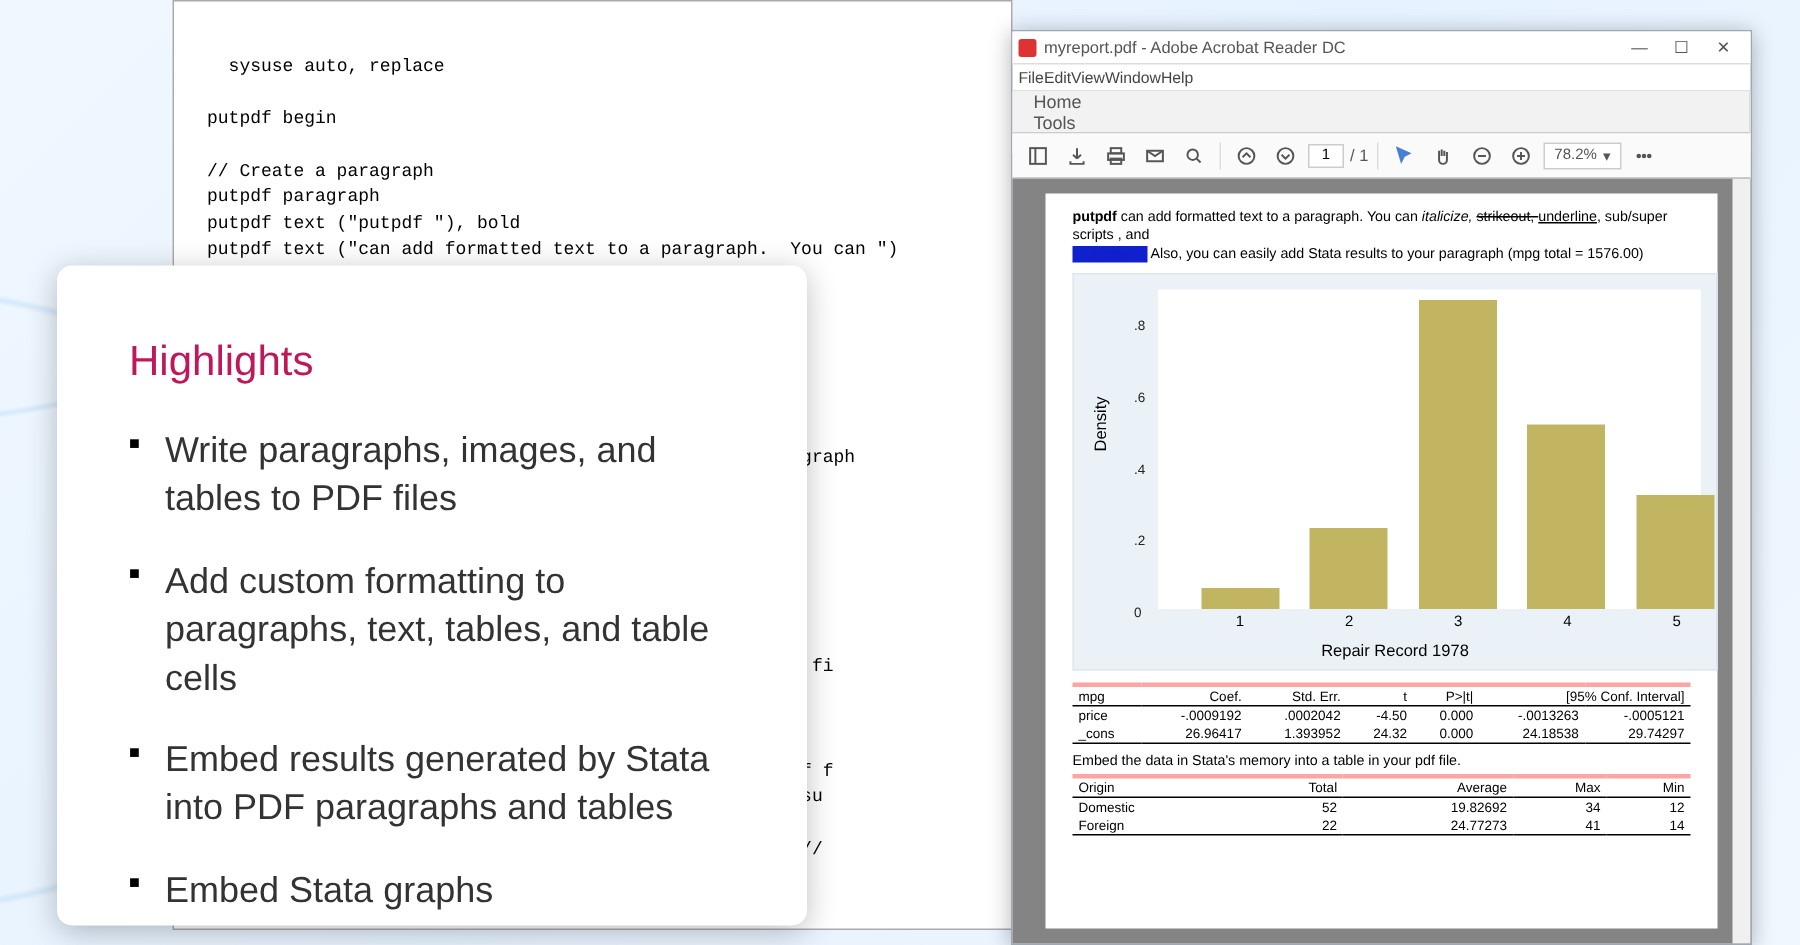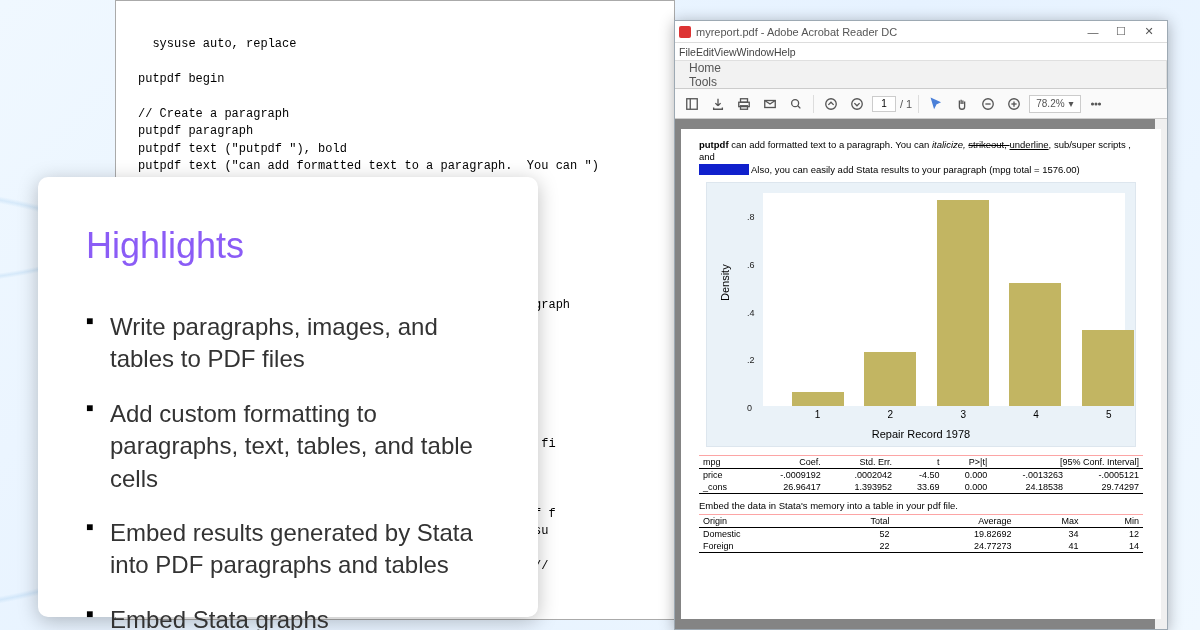--- a/index.html
+++ b/index.html
@@ -37,24 +37,24 @@
   .highlights {
     position: absolute;
     left: 38px; top: 177px;
     width: 500px; height: 440px;
     background: #fff;
     border-radius: 10px;
     box-shadow: 0 4px 20px rgba(0,0,0,0.25);
     padding: 48px 48px 30px 48px;
   }
   .highlights h1 {
-    font-size: 36px;
+    font-size: 28px;
     font-weight: 300;
-    color: #8b5cf6;
-    margin-bottom: 44px;
+    color: #be185d;
+    margin-bottom: 28px;
   }
   .highlights ul { list-style: none; }
   .highlights li {
     font-size: 24px;
     color: #333;
     margin-bottom: 22px;
     padding-left: 24px;
     position: relative;
     line-height: 1.35;
   }
@@ -155,21 +155,21 @@
     height: 18px; border: 1px solid #ccc; background:#fff;
     font-size: 10px; padding: 0 6px;
     display:flex; align-items:center; gap:4px;
   }
   .toolbar svg { width: 14px; height: 14px; stroke: #555; fill: none; stroke-width: 1.5; }
   .toolbar .arrow-cursor svg { fill: #4a7fd8; stroke: #4a7fd8; }
 
   .pdf-page {
     flex: 1;
     background: #848484;
-    padding: 10px 6px;
+    padding: 10px 22px;
     overflow: hidden;
     position: relative;
   }
   .pdf-sheet {
     background: #fff;
     width: 100%; height: 100%;
     padding: 10px 18px;
     position: relative;
   }
   .pdf-scrollbar {
@@ -220,21 +220,21 @@
     width: 100%; border-collapse: collapse;
     font-size: 9px;
     margin-bottom: 6px;
   }
   table.res th, table.res td {
     padding: 1px 4px;
     text-align: right;
   }
   table.res th { font-weight: normal; }
   table.res .left { text-align: left; }
-  table.res tr.hdr { border-top: 1px solid #fca5a5; border-bottom: 1px solid #000; }
+  table.res tr.hdr { border-top: 3px solid #fca5a5; border-bottom: 1px solid #000; }
   table.res tr.last td { border-bottom: 1px solid #000; }
 </style>
 </head>
 <body>
 
 <div class="bg-lines"></div>
 
 <div class="code-window">
   <span>sysuse auto, replace
 
@@ -440,21 +440,21 @@
           <td>.0002042</td>
           <td>-4.50</td>
           <td>0.000</td>
           <td>-.0013263</td>
           <td>-.0005121</td>
         </tr>
         <tr class="last">
           <td class="left">_cons</td>
           <td>26.96417</td>
           <td>1.393952</td>
-          <td>33.69</td>
+          <td>24.32</td>
           <td>0.000</td>
           <td>24.18538</td>
           <td>29.74297</td>
         </tr>
       </tbody>
         </table>
 
       <div class="caption">Embed the data in Stata's memory into a table in your pdf file.</div>
       <table class="res">
         <tbody>

